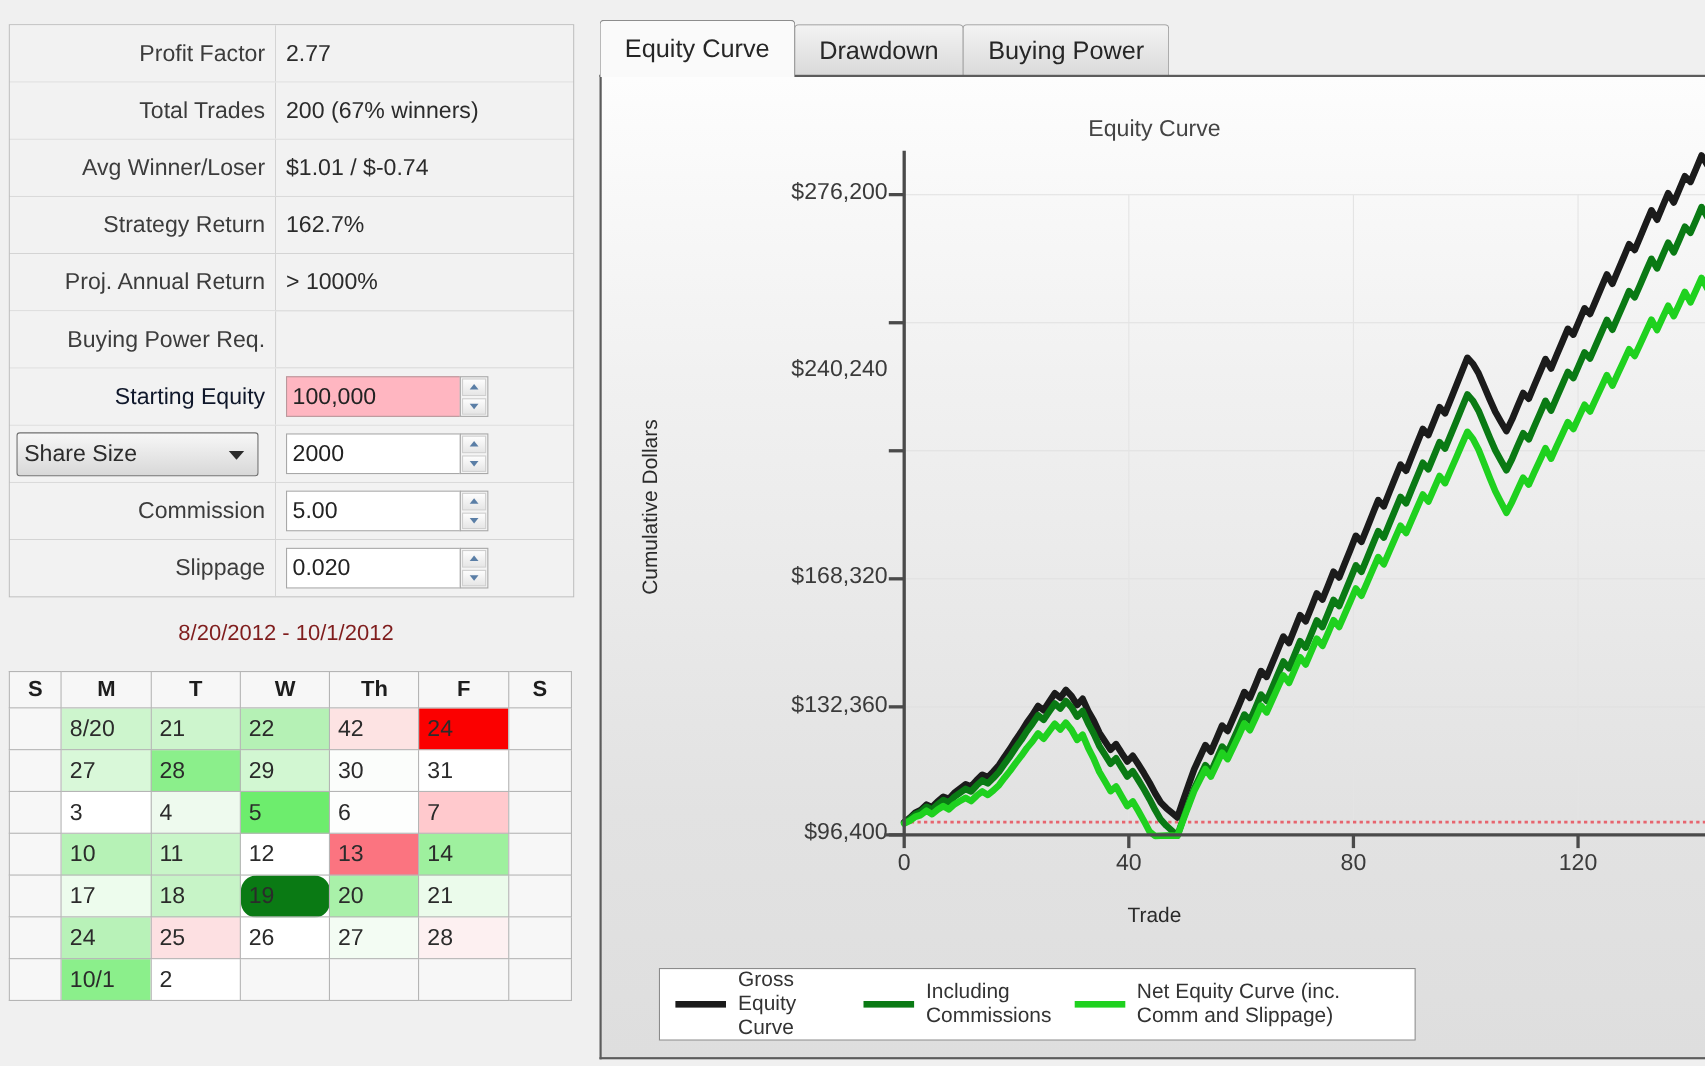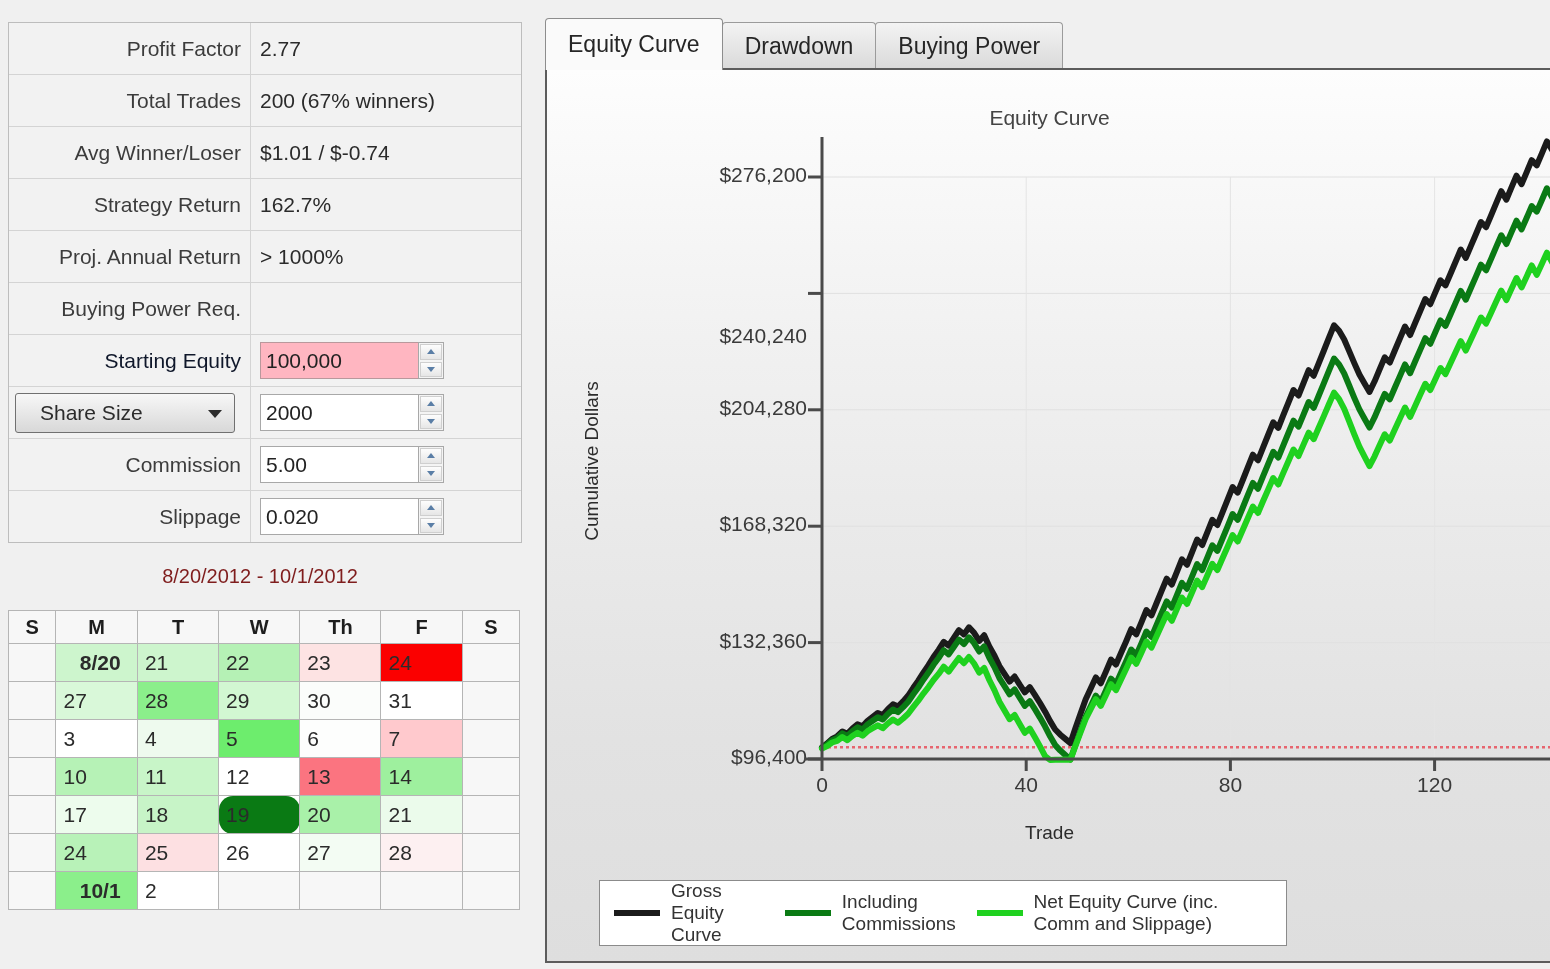--- a/index.html
+++ b/index.html
@@ -71,21 +71,21 @@
   .tri-dn{width:0;height:0;border-left:4px solid transparent;border-right:4px solid transparent;border-top:5px solid #5a7ea6;}
 
   
   .combo{
     box-sizing:border-box;
     margin:4px 6px 4px 6px;
     width:226px;height:40px;
     border:1px solid #707070;border-radius:3px;
     background:linear-gradient(#f7f7f7,#d8d8d8);
     display:flex;align-items:center;
-    padding:0 8px 0 24px;
+    padding:0 8px 0 6px;
     font-size:21px;color:#2b2b2b;
     position:relative;
   }
   .combo .caret{
     position:absolute;right:12px;top:50%;margin-top:-3px;
     width:0;height:0;border-left:7px solid transparent;border-right:7px solid transparent;border-top:8px solid #2b2b2b;
   }
   .srow.combo-row .lab{background:#f2f2f2;padding:0;justify-content:flex-start;}
 
   
@@ -106,21 +106,21 @@
     padding:0 0 0 7px;
     text-align:left;
     font-weight:normal;
     background:#f7f7f7;
   }
   #calendar th{
     text-align:center;padding:0;
     font-weight:bold;font-size:20px;color:#1d1d1d;
     background:#f7f7f7;height:32px;
   }
-  #calendar td.bold{font-weight:bold;text-align:center;}
+  #calendar td.bold{font-weight:normal;}
   #calendar col.c0{width:48px;}
   #calendar col.cd{width:82px;}
   #calendar col.c6{width:58px;}
 
   
   #right-panel{
     position:absolute;left:537px;top:0;width:1013px;height:969px;
     background:#f0f0f0;
   }
   #tabstrip{
@@ -324,21 +324,21 @@
           <th>F</th>
           <th>S</th>
         </tr>
       </thead>
     <tbody>
         <tr>
           <td style="background: rgb(247, 247, 247);"></td>
           <td class="bold" style="background: rgb(205, 245, 205);">8/20</td>
           <td style="background: rgb(205, 245, 205);">21</td>
           <td style="background: rgb(181, 241, 181);">22</td>
-          <td style="background: rgb(253, 227, 227);">23</td>
+          <td style="background: rgb(253, 227, 227);">42</td>
           <td style="background: rgb(251, 0, 0);">24</td>
           <td style="background: rgb(247, 247, 247);"></td>
         </tr>
         <tr>
           <td style="background: rgb(247, 247, 247);"></td>
           <td style="background: rgb(217, 248, 217);">27</td>
           <td style="background: rgb(139, 239, 139);">28</td>
           <td style="background: rgb(210, 247, 210);">29</td>
           <td style="background: rgb(251, 253, 251);">30</td>
           <td style="background: rgb(255, 255, 255);">31</td>
@@ -402,21 +402,20 @@
     </div>
 
   <div id="chart-panel">
     <div id="chart-title">Equity Curve</div>
     <div id="ylabel">Cumulative Dollars</div>
     <div id="xlabel">Trade</div>
     <div id="ytick-holder">
         <div class="ytick" style="top: 675px; width: 251px;">$96,400</div>
         <div class="ytick" style="top: 558.6px; width: 251px;">$132,360</div>
         <div class="ytick" style="top: 442.2px; width: 251px;">$168,320</div>
-        <div class="ytick" style="top: 325.8px; width: 251px;">$204,280</div>
         <div class="ytick" style="top: 209.4px; width: 251px; margin-top: 45px;">$240,240</div>
         <div class="ytick" style="top: 93px; width: 251px;">$276,200</div>
       </div>
     <div id="xtick-holder">
         <div class="xtick" style="left: 245px; top: 703px;">0</div>
         <div class="xtick" style="left: 449.196px; top: 703px;">40</div>
         <div class="xtick" style="left: 653.392px; top: 703px;">80</div>
         <div class="xtick" style="left: 857.587px; top: 703px;">120</div>
       </div>
     <svg id="plot" width="1005" height="895" style="position:absolute;left:0;top:0;">

